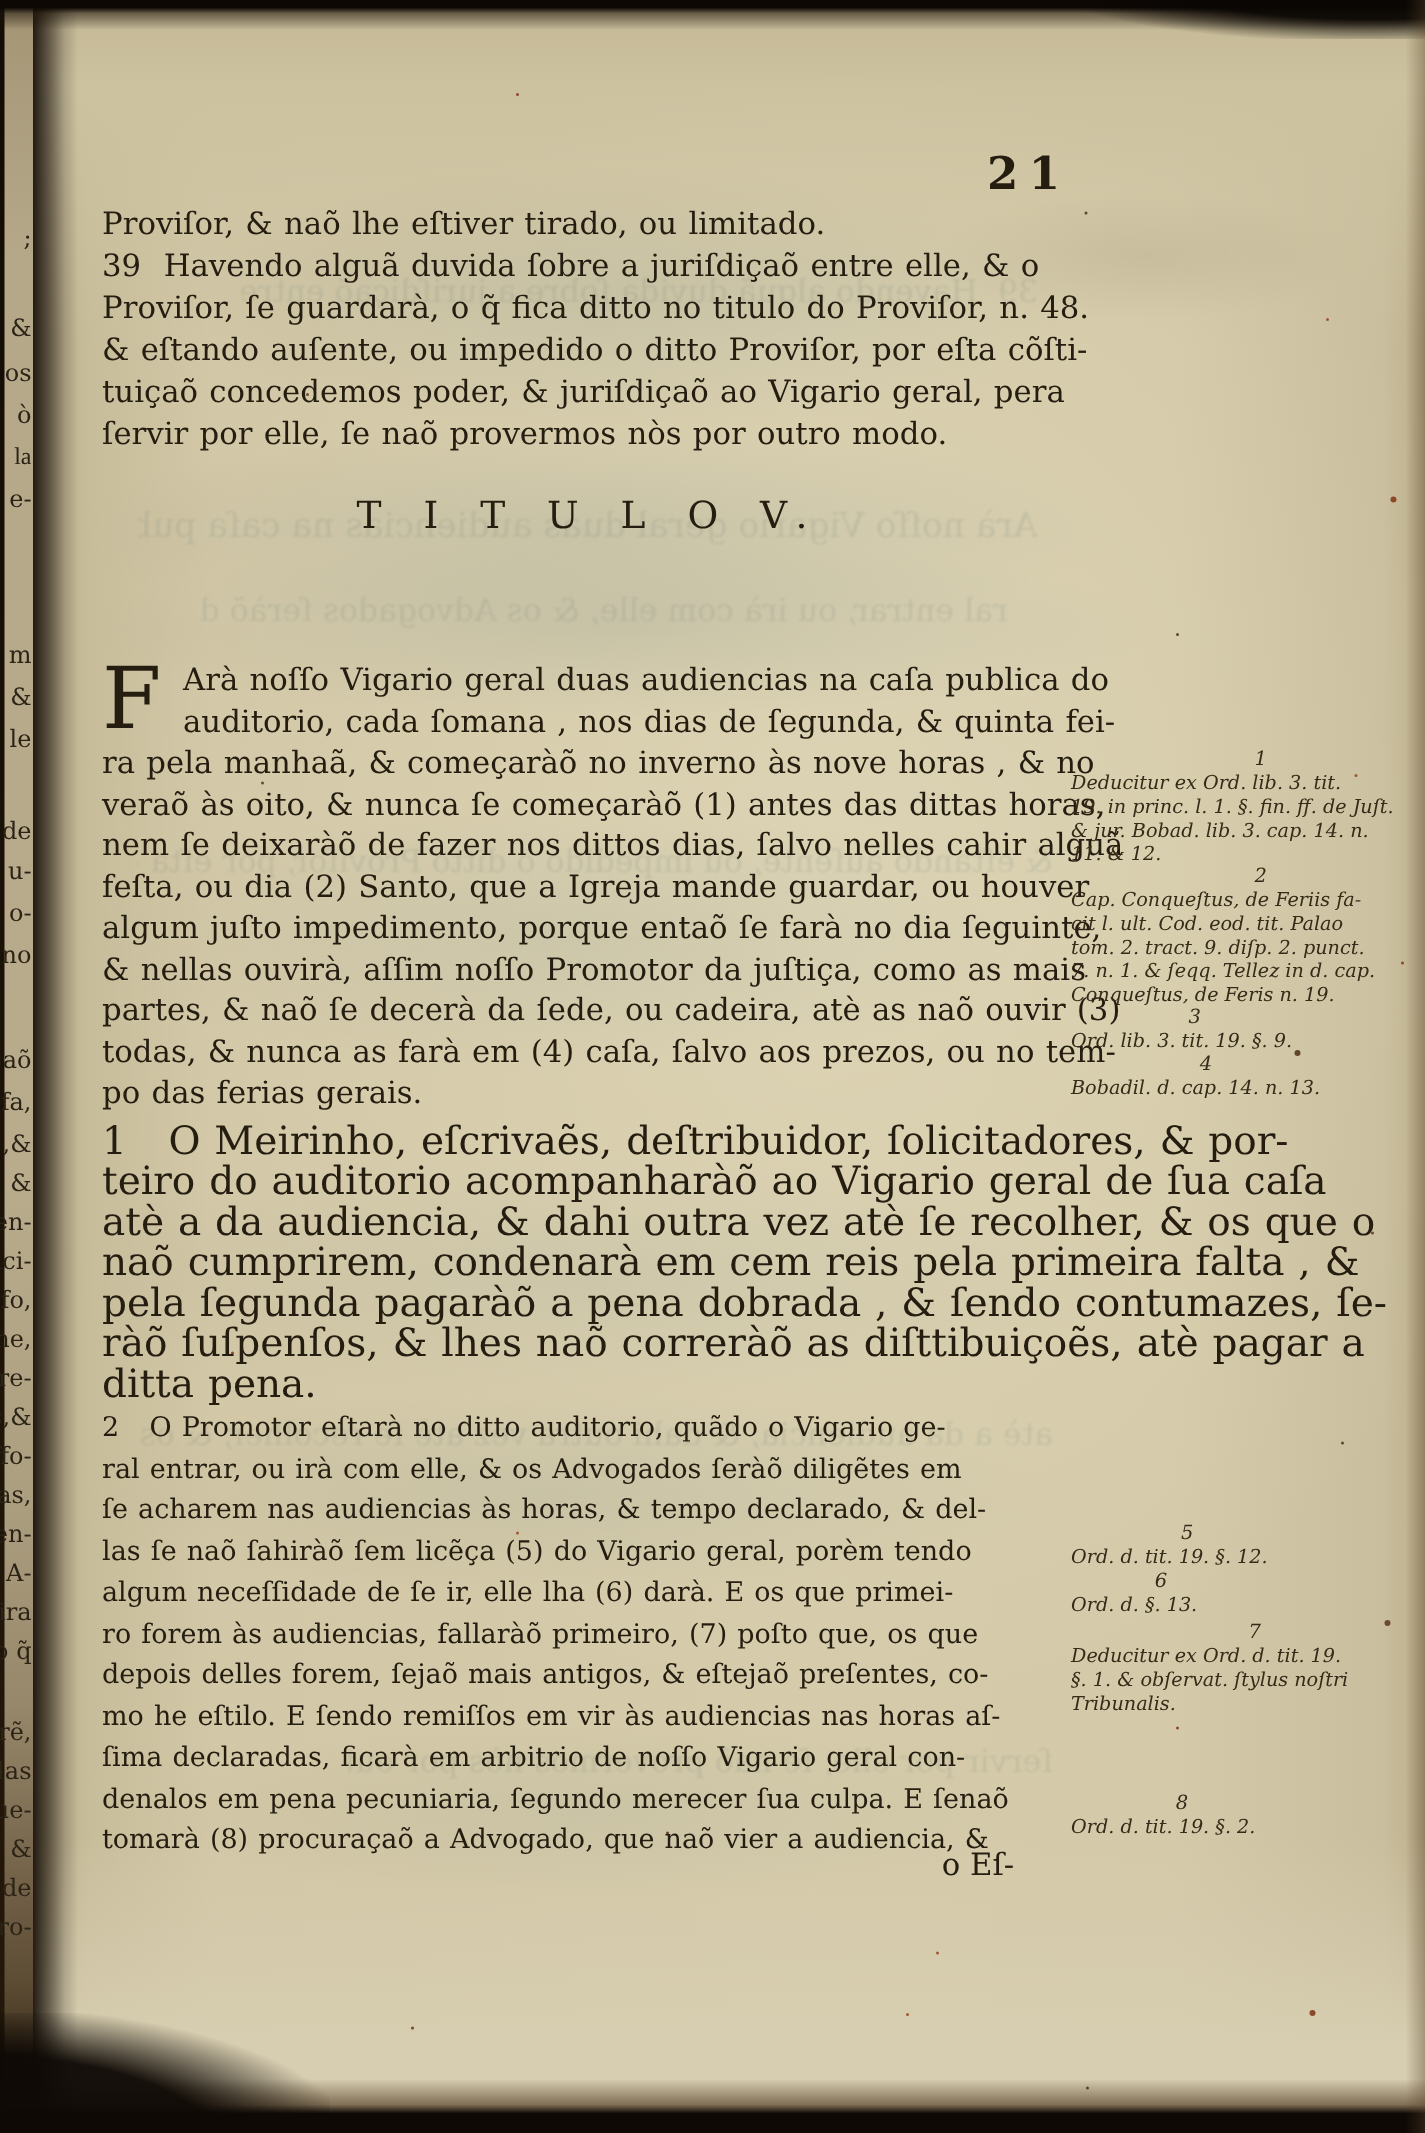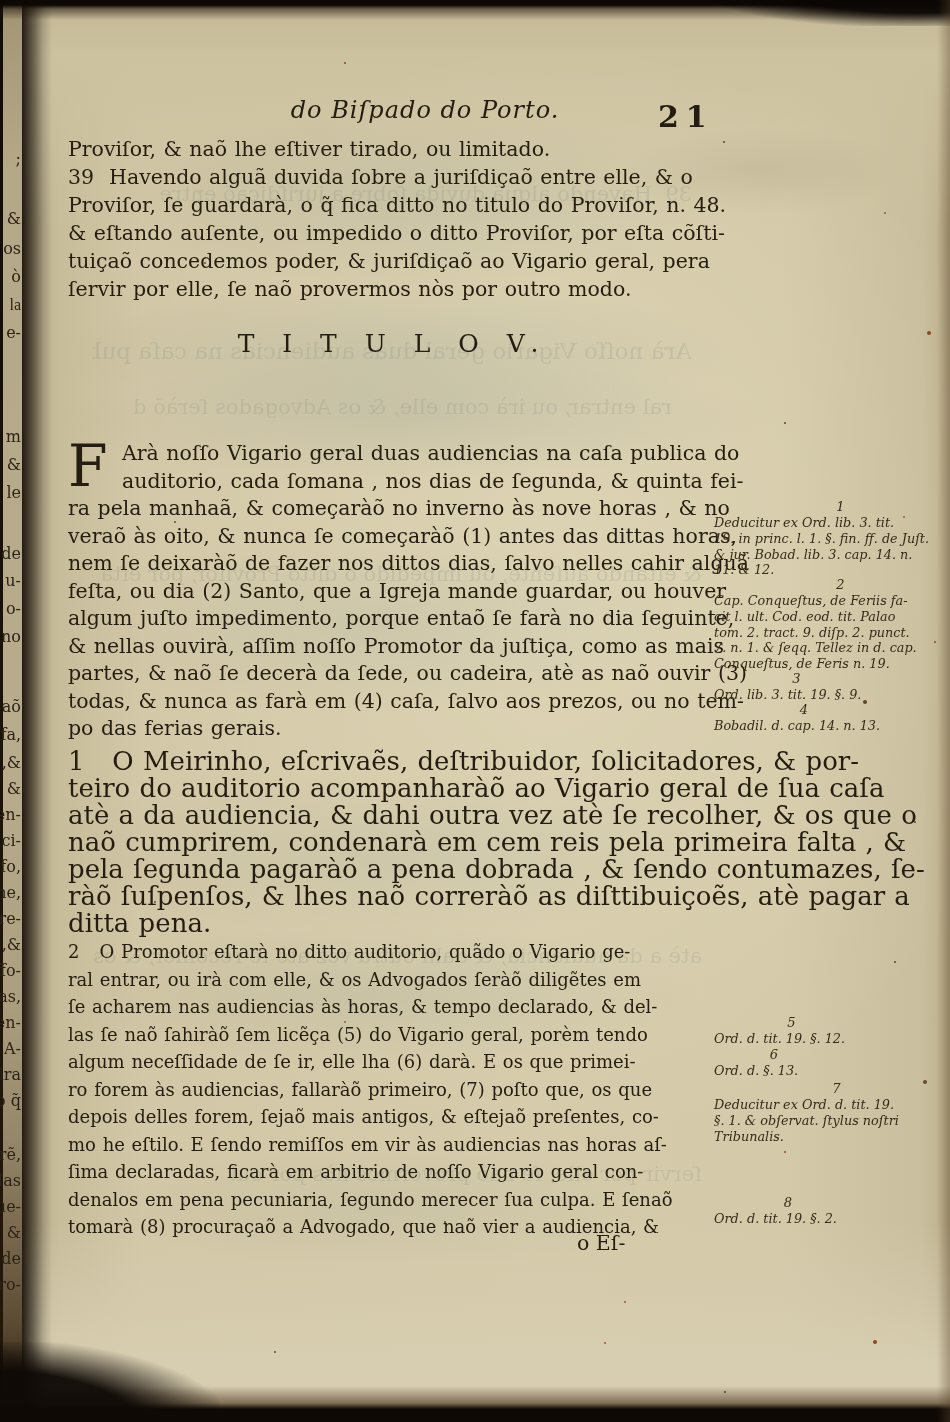--- a/index.html
+++ b/index.html
@@ -80,21 +80,21 @@
     font-style:italic;font-size:23px;letter-spacing:1px;color:var(--ink);z-index:3;
   }
   .opening{position:absolute;top:440px;left:46px;width:660px;
     font-size:20.5px;line-height:27.5px;white-space:pre;word-spacing:1px;color:var(--ink);z-index:3;}
   .dropcap{float:left;width:46px;height:52px;margin:3px 8px 0 0;
     font-size:57px;line-height:47px;color:var(--ink);}
   .para1{position:absolute;top:748px;left:46px;width:660px;
     font-size:26px;line-height:27px;white-space:pre;word-spacing:1px;color:var(--ink);z-index:3;}
   .para2{position:absolute;top:938px;left:46px;width:660px;
     font-size:18px;line-height:27.5px;white-space:pre;word-spacing:1px;color:var(--ink);z-index:3;}
-  .catchword{position:absolute;top:1231px;left:555px;width:150px;
+  .catchword{position:absolute;top:1231px;left:555px;width:150px;text-align:center;
     font-size:20.5px;color:var(--ink);z-index:3;}
 
   
   .margin-notes{position:absolute;left:692px;top:0;width:256px;height:100%;z-index:3;}
   .mn{position:absolute;left:0;color:var(--margin-ink);font-style:italic;}
   .mn-num{text-align:center;font-size:13px;line-height:13px;margin-bottom:2px;}
   .mn-text{font-size:12.8px;line-height:15.8px;white-space:pre-line;}
 
   
   .ghost{position:absolute;transform:scaleX(-1);color:#5c716d;opacity:.14;
@@ -127,21 +127,20 @@
 
     <span class="ghost g1">39  Havendo alguã duvida ſobre a juriſdiçaõ entre elle, &amp; o</span>
     <span class="ghost g2">Arà noſſo Vigario geral duas audiencias na caſa publica do</span>
     <span class="ghost g3">ral entrar, ou irà com elle, &amp; os Advogados ſeràõ diligẽtes em</span>
     <span class="ghost g4">&amp; eſtando auſente, ou impedido o ditto Proviſor, por eſta cõſti-</span>
     <span class="ghost g5">atè a da audiencia, &amp; dahi outra vez atè ſe recolher, &amp; os que o</span>
     <span class="ghost g6">ſervir por elle, ſe naõ provermos nòs por outro modo.</span>
 
     <div class="speckles"></div>
 
-    <div class="running-title">do Biſpado do Porto.</div>
     <div class="page-number">21</div>
 
     <div class="intro">Proviſor, &amp; naõ lhe eſtiver tirado, ou limitado.
 39  Havendo alguã duvida ſobre a juriſdiçaõ entre elle, &amp; o
 Proviſor, ſe guardarà, o q̃ fica ditto no titulo do Proviſor, n. 48.
 &amp; eſtando auſente, ou impedido o ditto Proviſor, por eſta cõſti-
 tuiçaõ concedemos poder, &amp; juriſdiçaõ ao Vigario geral, pera
 ſervir por elle, ſe naõ provermos nòs por outro modo.</div>
 
     <div class="section-title">T I T U L O  V.</div>

